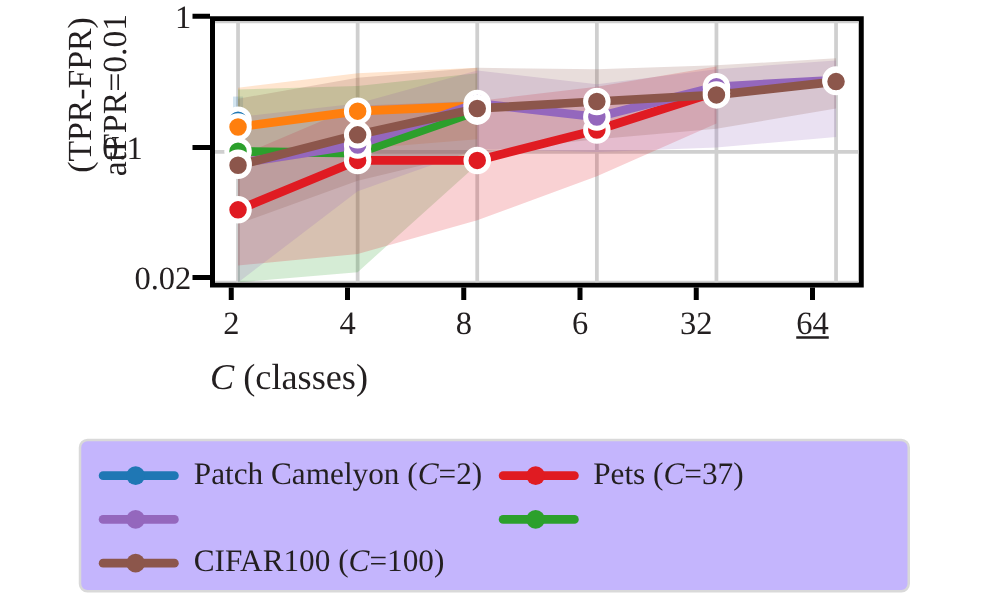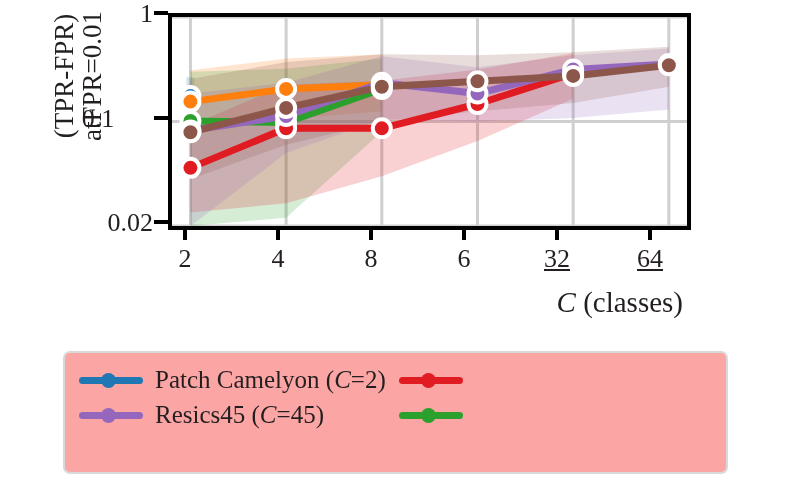--- a/index.html
+++ b/index.html
@@ -96,36 +96,36 @@
     height: 14px;
     background: #000;
   }
 
   
   #xlabel {
     position: absolute;
     left: 168px;
     top: 286px;
     width: 515px;
-    text-align: right;
+    text-align: left;
     font-size: 29px;
     white-space: nowrap;
   }
   .mathvar { font-style: italic; font-family: "Liberation Serif","DejaVu Serif",serif; }
 
   
   #legend {
     position: absolute;
     left: 63px;
     top: 351px;
     width: 665px;
     height: 123px;
     border: 2px solid #d9d9d9;
     border-radius: 7px;
-    background: #fca5a5;
+    background: #c4b5fd;
     box-sizing: border-box;
     padding: 9px 14px 9px 14px;
     display: grid;
     grid-template-columns: 1fr 1fr;
     grid-auto-rows: 35px;
     align-items: center;
     column-gap: 6px;
   }
   .legend-entry {
     display: flex;
@@ -188,21 +188,21 @@
     <div class="xtick-mark" style="left:276px; top:226px;"></div>
     <div class="xtick-mark" style="left:369px; top:226px;"></div>
     <div class="xtick-mark" style="left:462px; top:226px;"></div>
     <div class="xtick-mark" style="left:555px; top:226px;"></div>
     <div class="xtick-mark" style="left:648px; top:226px;"></div>
 
     <div class="xtick-text" style="left:155px; top:246px;">2</div>
     <div class="xtick-text" style="left:248px; top:246px;">4</div>
     <div class="xtick-text" style="left:341px; top:246px;">8</div>
     <div class="xtick-text" style="left:434px; top:246px;">6</div>
-    <div class="xtick-text" style="left:527px; top:246px;text-decoration:underline;">32</div>
+    <div class="xtick-text" style="left:527px; top:246px;">32</div>
     <div class="xtick-text" style="left:620px; top:246px;text-decoration:underline;">64</div>
   </div>
 
   <div id="plot-area">
     <svg id="plot-svg" viewBox="0 0 515 209" preserveAspectRatio="none">
       <g id="gridlines">
           <line x1="18.432470935201536" x2="18.432470935201536" y1="0" y2="209" stroke="#cfcfcf" stroke-width="3"></line>
           <line x1="114.11345656989887" x2="114.11345656989887" y1="0" y2="209" stroke="#cfcfcf" stroke-width="3"></line>
           <line x1="209.7944422045962" x2="209.7944422045962" y1="0" y2="209" stroke="#cfcfcf" stroke-width="3"></line>
           <line x1="305.47542783929356" x2="305.47542783929356" y1="0" y2="209" stroke="#cfcfcf" stroke-width="3"></line>
@@ -267,33 +267,40 @@
         <span class="lsdot" style="background: rgb(31, 119, 180);"></span>
       </span>
       <span class="legend-label"><span>Patch Camelyon (</span><span class="mathvar">C</span><span>=2)</span></span>
     </div>
 
     <div class="legend-entry">
       <span class="legend-swatch">
         <span class="lsline" style="background: rgb(224, 27, 34);"></span>
         <span class="lsdot" style="background: rgb(224, 27, 34);"></span>
       </span>
+      <span class="legend-label"><span>Pets (</span><span class="mathvar">C</span><span>=37)</span></span>
     </div>
 
 
     <div class="legend-entry">
       <span class="legend-swatch">
         <span class="lsline" style="background: rgb(148, 103, 189);"></span>
         <span class="lsdot" style="background: rgb(148, 103, 189);"></span>
       </span>
-      <span class="legend-label"><span>Resics45 (</span><span class="mathvar">C</span><span>=45)</span></span>
     </div>
 
     <div class="legend-entry">
       <span class="legend-swatch">
         <span class="lsline" style="background: rgb(44, 160, 44);"></span>
         <span class="lsdot" style="background: rgb(44, 160, 44);"></span>
       </span>
     </div>
 
+    <div class="legend-entry">
+      <span class="legend-swatch">
+        <span class="lsline" style="background: rgb(140, 86, 75);"></span>
+        <span class="lsdot" style="background: rgb(140, 86, 75);"></span>
+      </span>
+      <span class="legend-label"><span>CIFAR100 (</span><span class="mathvar">C</span><span>=100)</span></span>
+    </div>
   </div>
 
 </div>
 
 </body></html>

